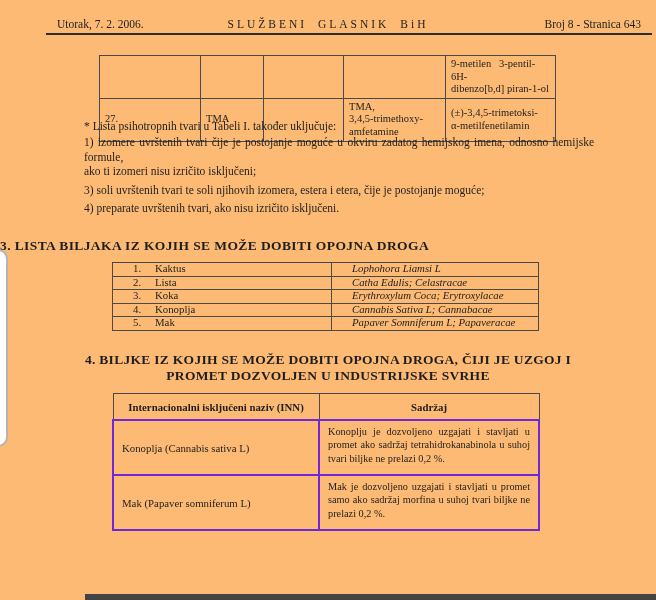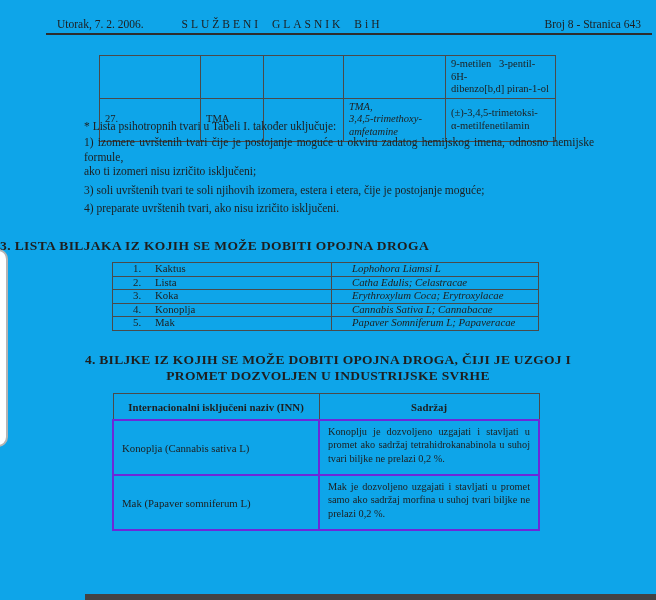--- a/index.html
+++ b/index.html
@@ -1,33 +1,33 @@
 <!DOCTYPE html>
 <html><head>
 <meta charset="utf-8">
 <style>
   html,body{margin:0;padding:0;background:#ffffff;}
   .page{
-    position:relative;width:656px;height:600px;background:#0ea5e9;overflow:hidden;
+    position:relative;width:656px;height:600px;background:#fdba74;overflow:hidden;
     font-family:"Liberation Serif","DejaVu Serif",serif;color:#1e1e1e;
   }
   
   .hdr-date{position:absolute;left:57px;top:18px;font-size:11.5px;}
-  .hdr-title{position:absolute;left:0;top:18px;width:564px;text-align:center;
+  .hdr-title{position:absolute;left:0;top:18px;width:656px;text-align:center;
     font-size:11.5px;letter-spacing:3px;word-spacing:5px;}
   .hdr-page{position:absolute;right:15px;top:18px;font-size:11.5px;}
   .hdr-rule{position:absolute;left:46px;top:33px;width:606px;height:2px;background:#2d2d2d;}
   
   .t-frag{position:absolute;left:99px;top:55px;width:456px;border-collapse:collapse;
     table-layout:fixed;font-size:10.5px;line-height:1.2;}
   .t-frag td{border:1px solid #4a4a4a;padding:2px 5px;vertical-align:middle;}
   .t-frag .r1 td{height:24px;}
   .t-frag .r2 td{height:31px;}
   .cell-chem-top{white-space:pre-wrap;vertical-align:top;}
-  .cell-intl{font-style:italic;white-space:pre-line;vertical-align:top;margin-left:44px;}
+  .cell-intl{white-space:pre-line;vertical-align:top;margin-left:44px;}
   .cell-chem{white-space:pre-line;}
   
   .notes{position:absolute;left:84px;top:119px;width:510px;font-size:11.5px;line-height:1.25;}
   .notes p{margin:0 0 4px 0;}
   .notes .intro{margin-bottom:2px;}
   .note-multi{white-space:pre-line;text-align:justify;}
   
   .heading3{position:absolute;left:0;top:238px;width:584px;
     font-weight:bold;font-size:13.5px;letter-spacing:.4px;margin:0;}
   .heading4{position:absolute;left:68px;top:352px;width:520px;text-align:center;

